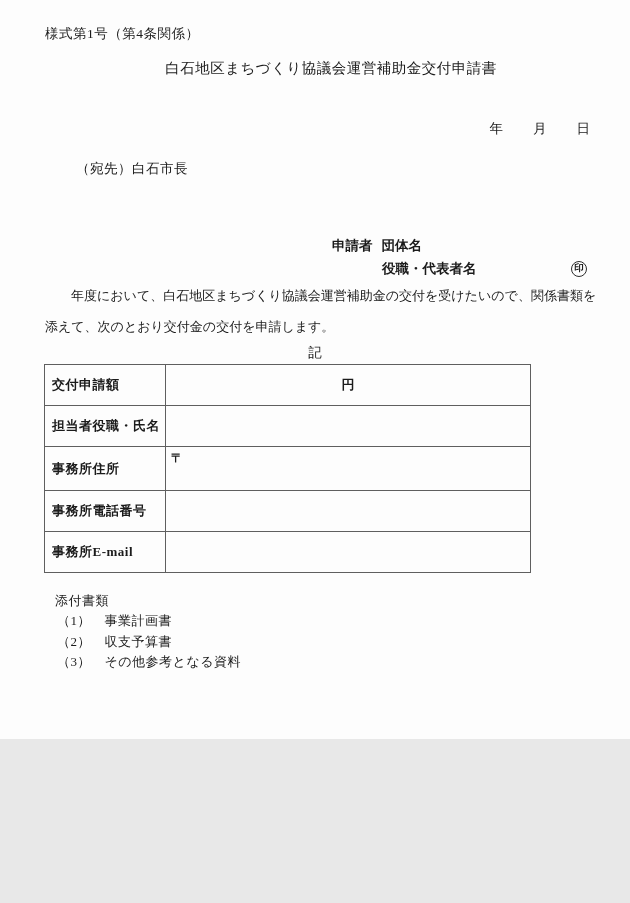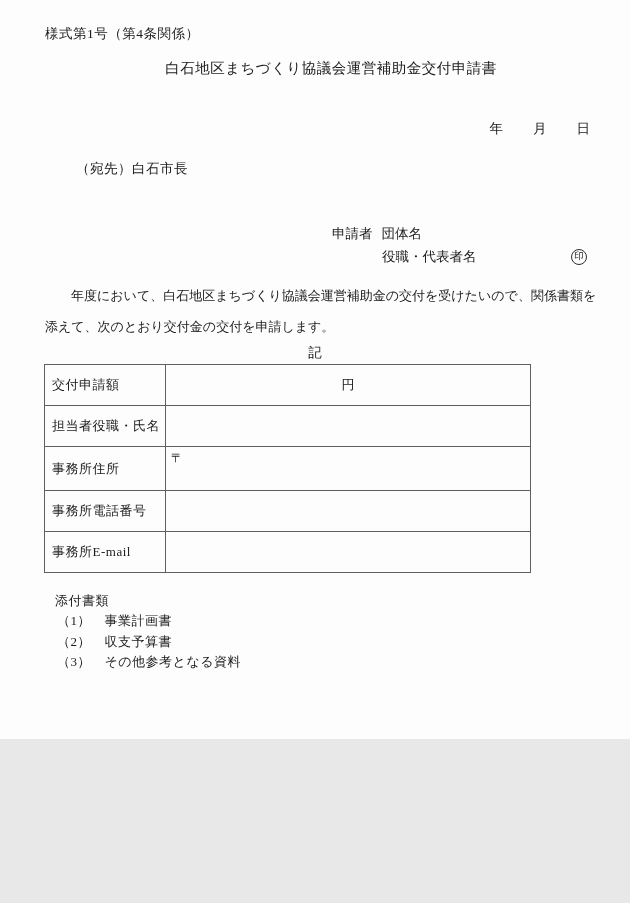--- a/index.html
+++ b/index.html
@@ -10,21 +10,21 @@
     margin:0 auto;
     font-family:"Liberation Serif","DejaVu Serif",serif;
     color:#1b1b1b;
     overflow:hidden;
   }
   .abs{position:absolute;}
   .form-number{left:45px;top:25px;font-size:13.5px;letter-spacing:0.5px;}
   .doc-title{left:16px;top:59px;width:100%;text-align:center;font-size:14.5px;font-weight:normal;letter-spacing:0.5px;margin:0;}
   .date-line{top:120px;right:39px;font-size:13.5px;letter-spacing:1px;}
   .addressee{left:76px;top:160px;font-size:13.5px;letter-spacing:0.5px;}
-  .applicant{left:332px;top:222px;font-size:13.5px;line-height:23px;width:270px;}
+  .applicant{left:332px;top:234px;font-size:13.5px;line-height:23px;width:270px;font-weight:bold;}
   .applicant-row{white-space:nowrap;}
   .org-label{margin-left:9px;}
   .rep-row{position:relative;padding-left:50px;}
   .seal{
     position:absolute;left:239px;top:4px;
     width:14px;height:14px;
     border:1px solid #2c2c2c;border-radius:50%;
     display:inline-flex;align-items:center;justify-content:center;
     font-size:9.5px;line-height:1;
   }
@@ -39,20 +39,21 @@
     border-collapse:collapse;
     width:479px;
     table-layout:fixed;
     font-size:13px;
   }
   .form-table td{
     border:1px solid #5f5f5f;
     height:40px;
     padding:0;
     vertical-align:middle;
+    font-weight:bold;
   }
   .form-table td.label-cell{width:113px;padding-left:7px;letter-spacing:0.5px;}
   .form-table td.value-cell{width:364px;}
   .form-table td.v-center{text-align:center;}
   .form-table td.v-top{vertical-align:top;padding:3px 0 0 5px;font-size:12px;}
   .attachments{left:55px;top:591px;font-size:13px;line-height:20.3px;letter-spacing:0.5px;}
   .att-item{margin-left:2px;}
 </style>
 </head>
 <body>

